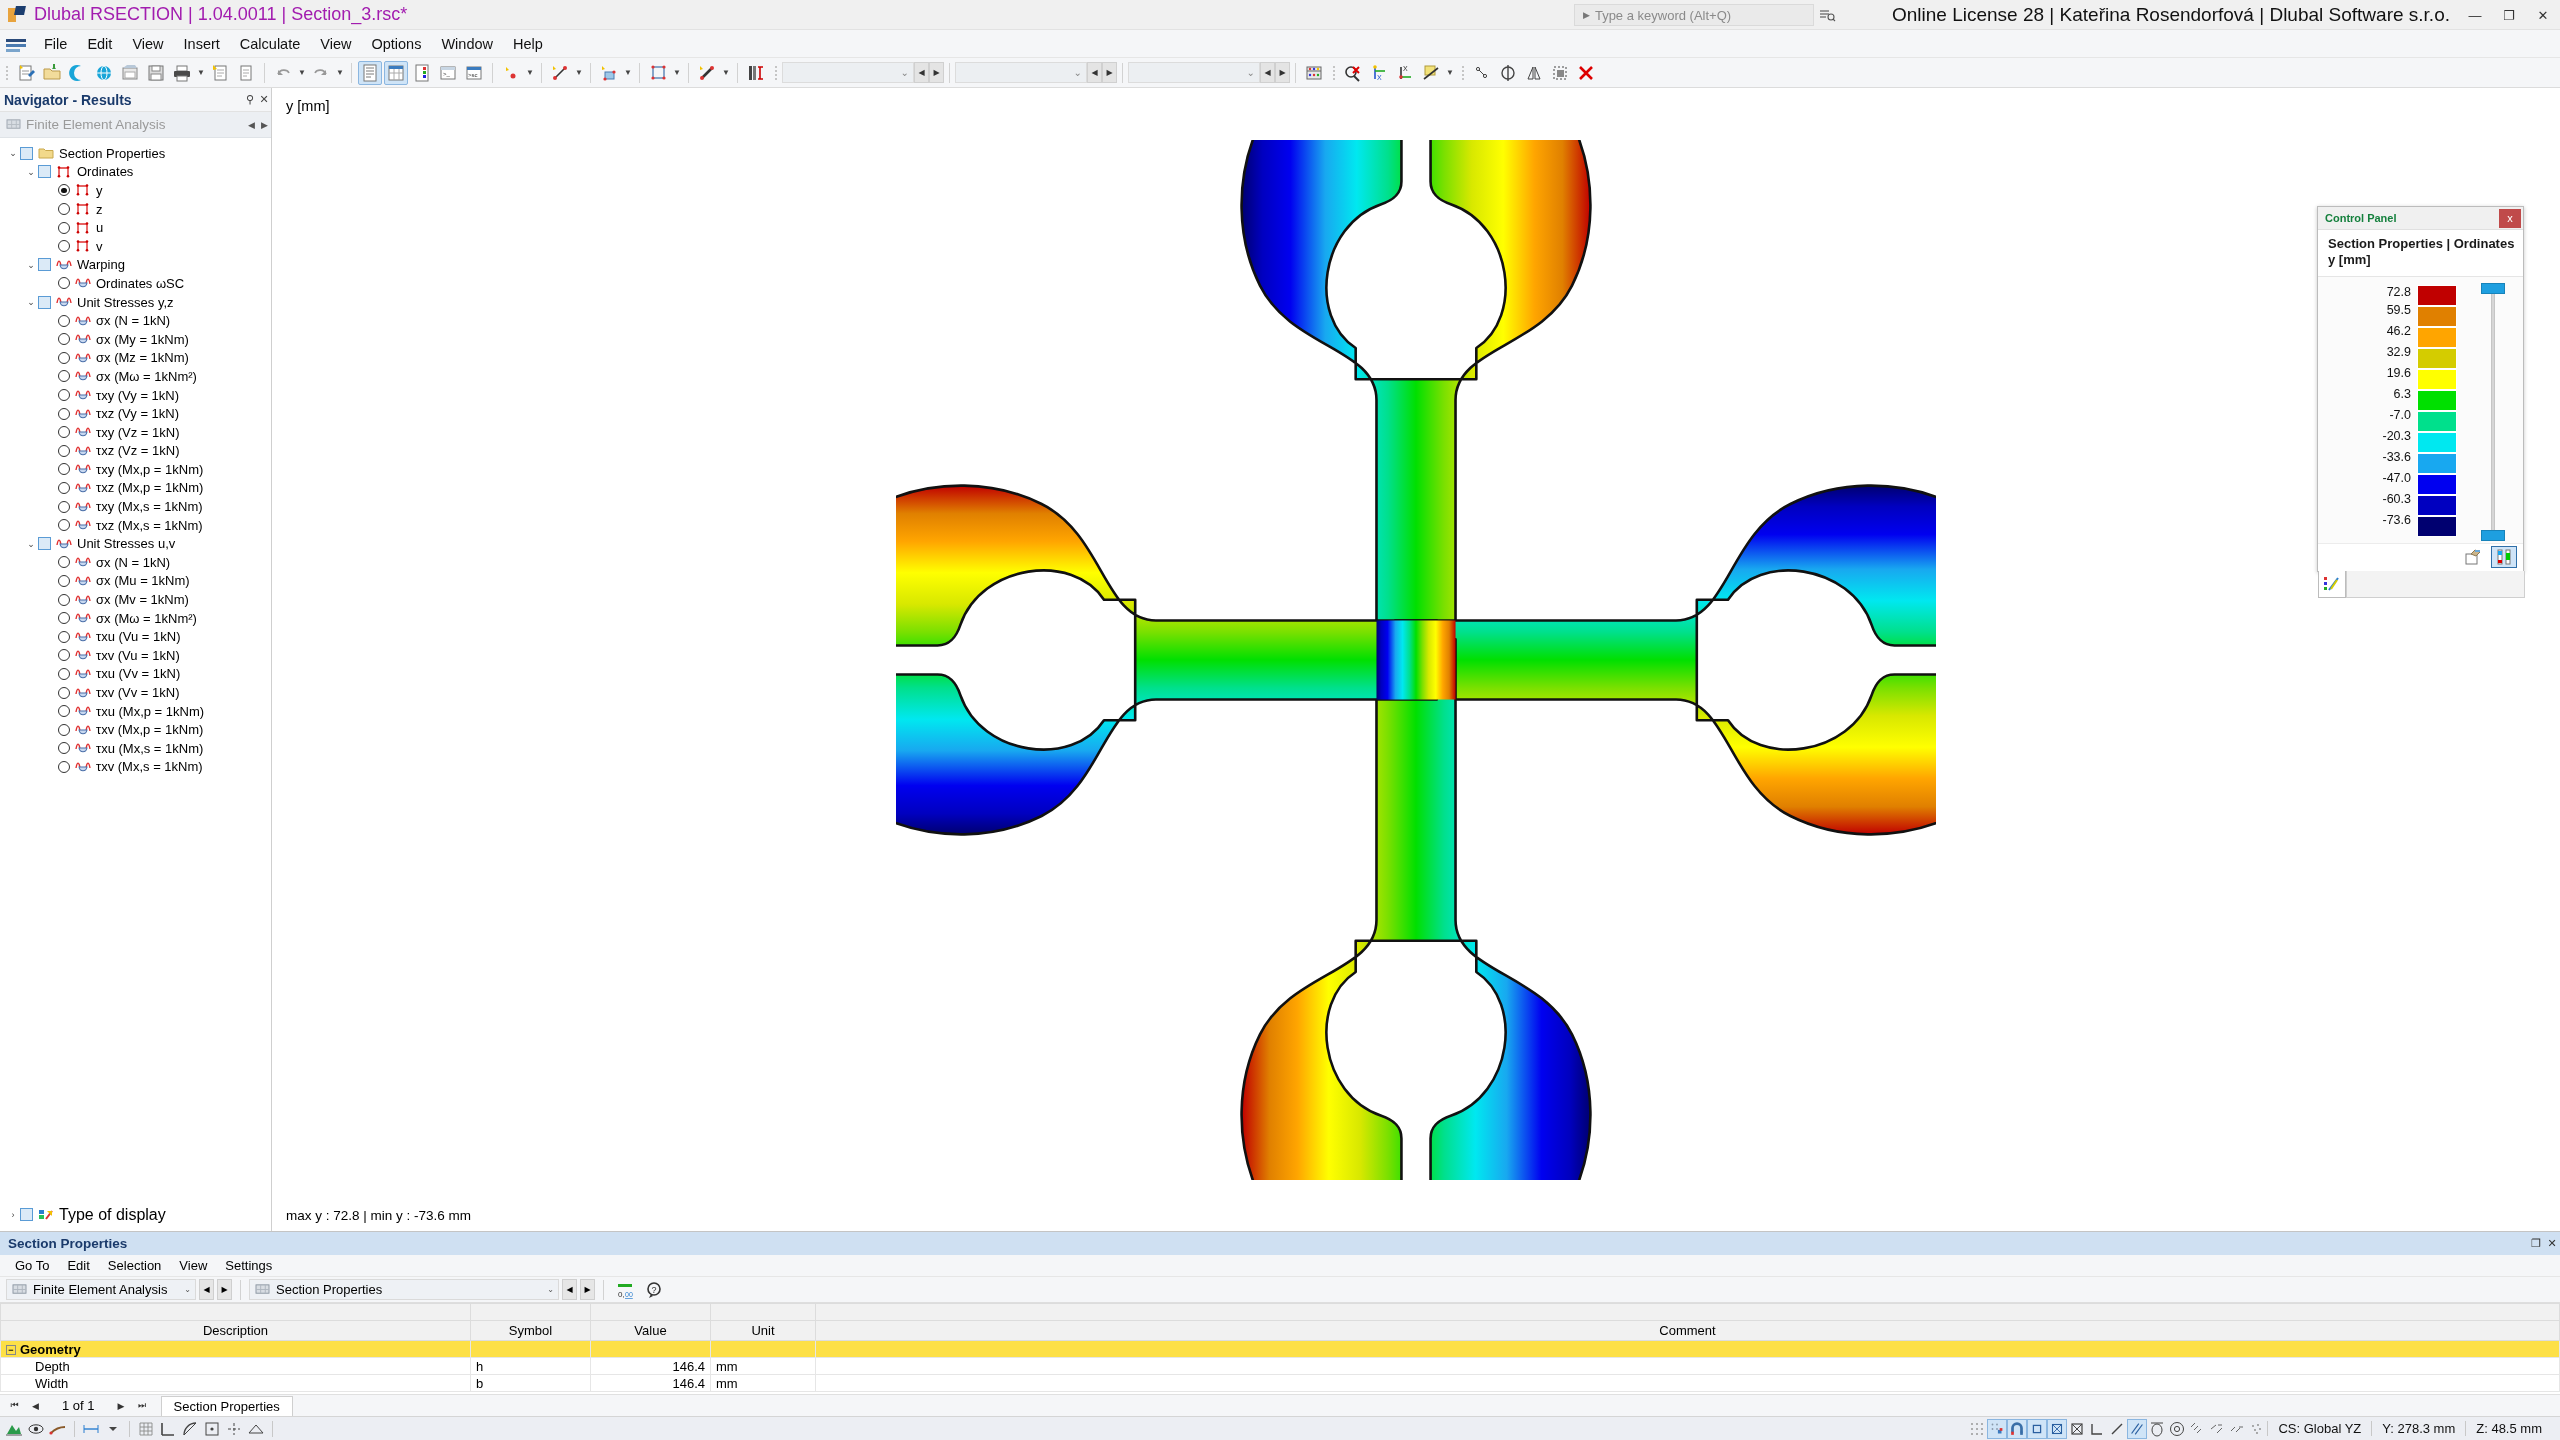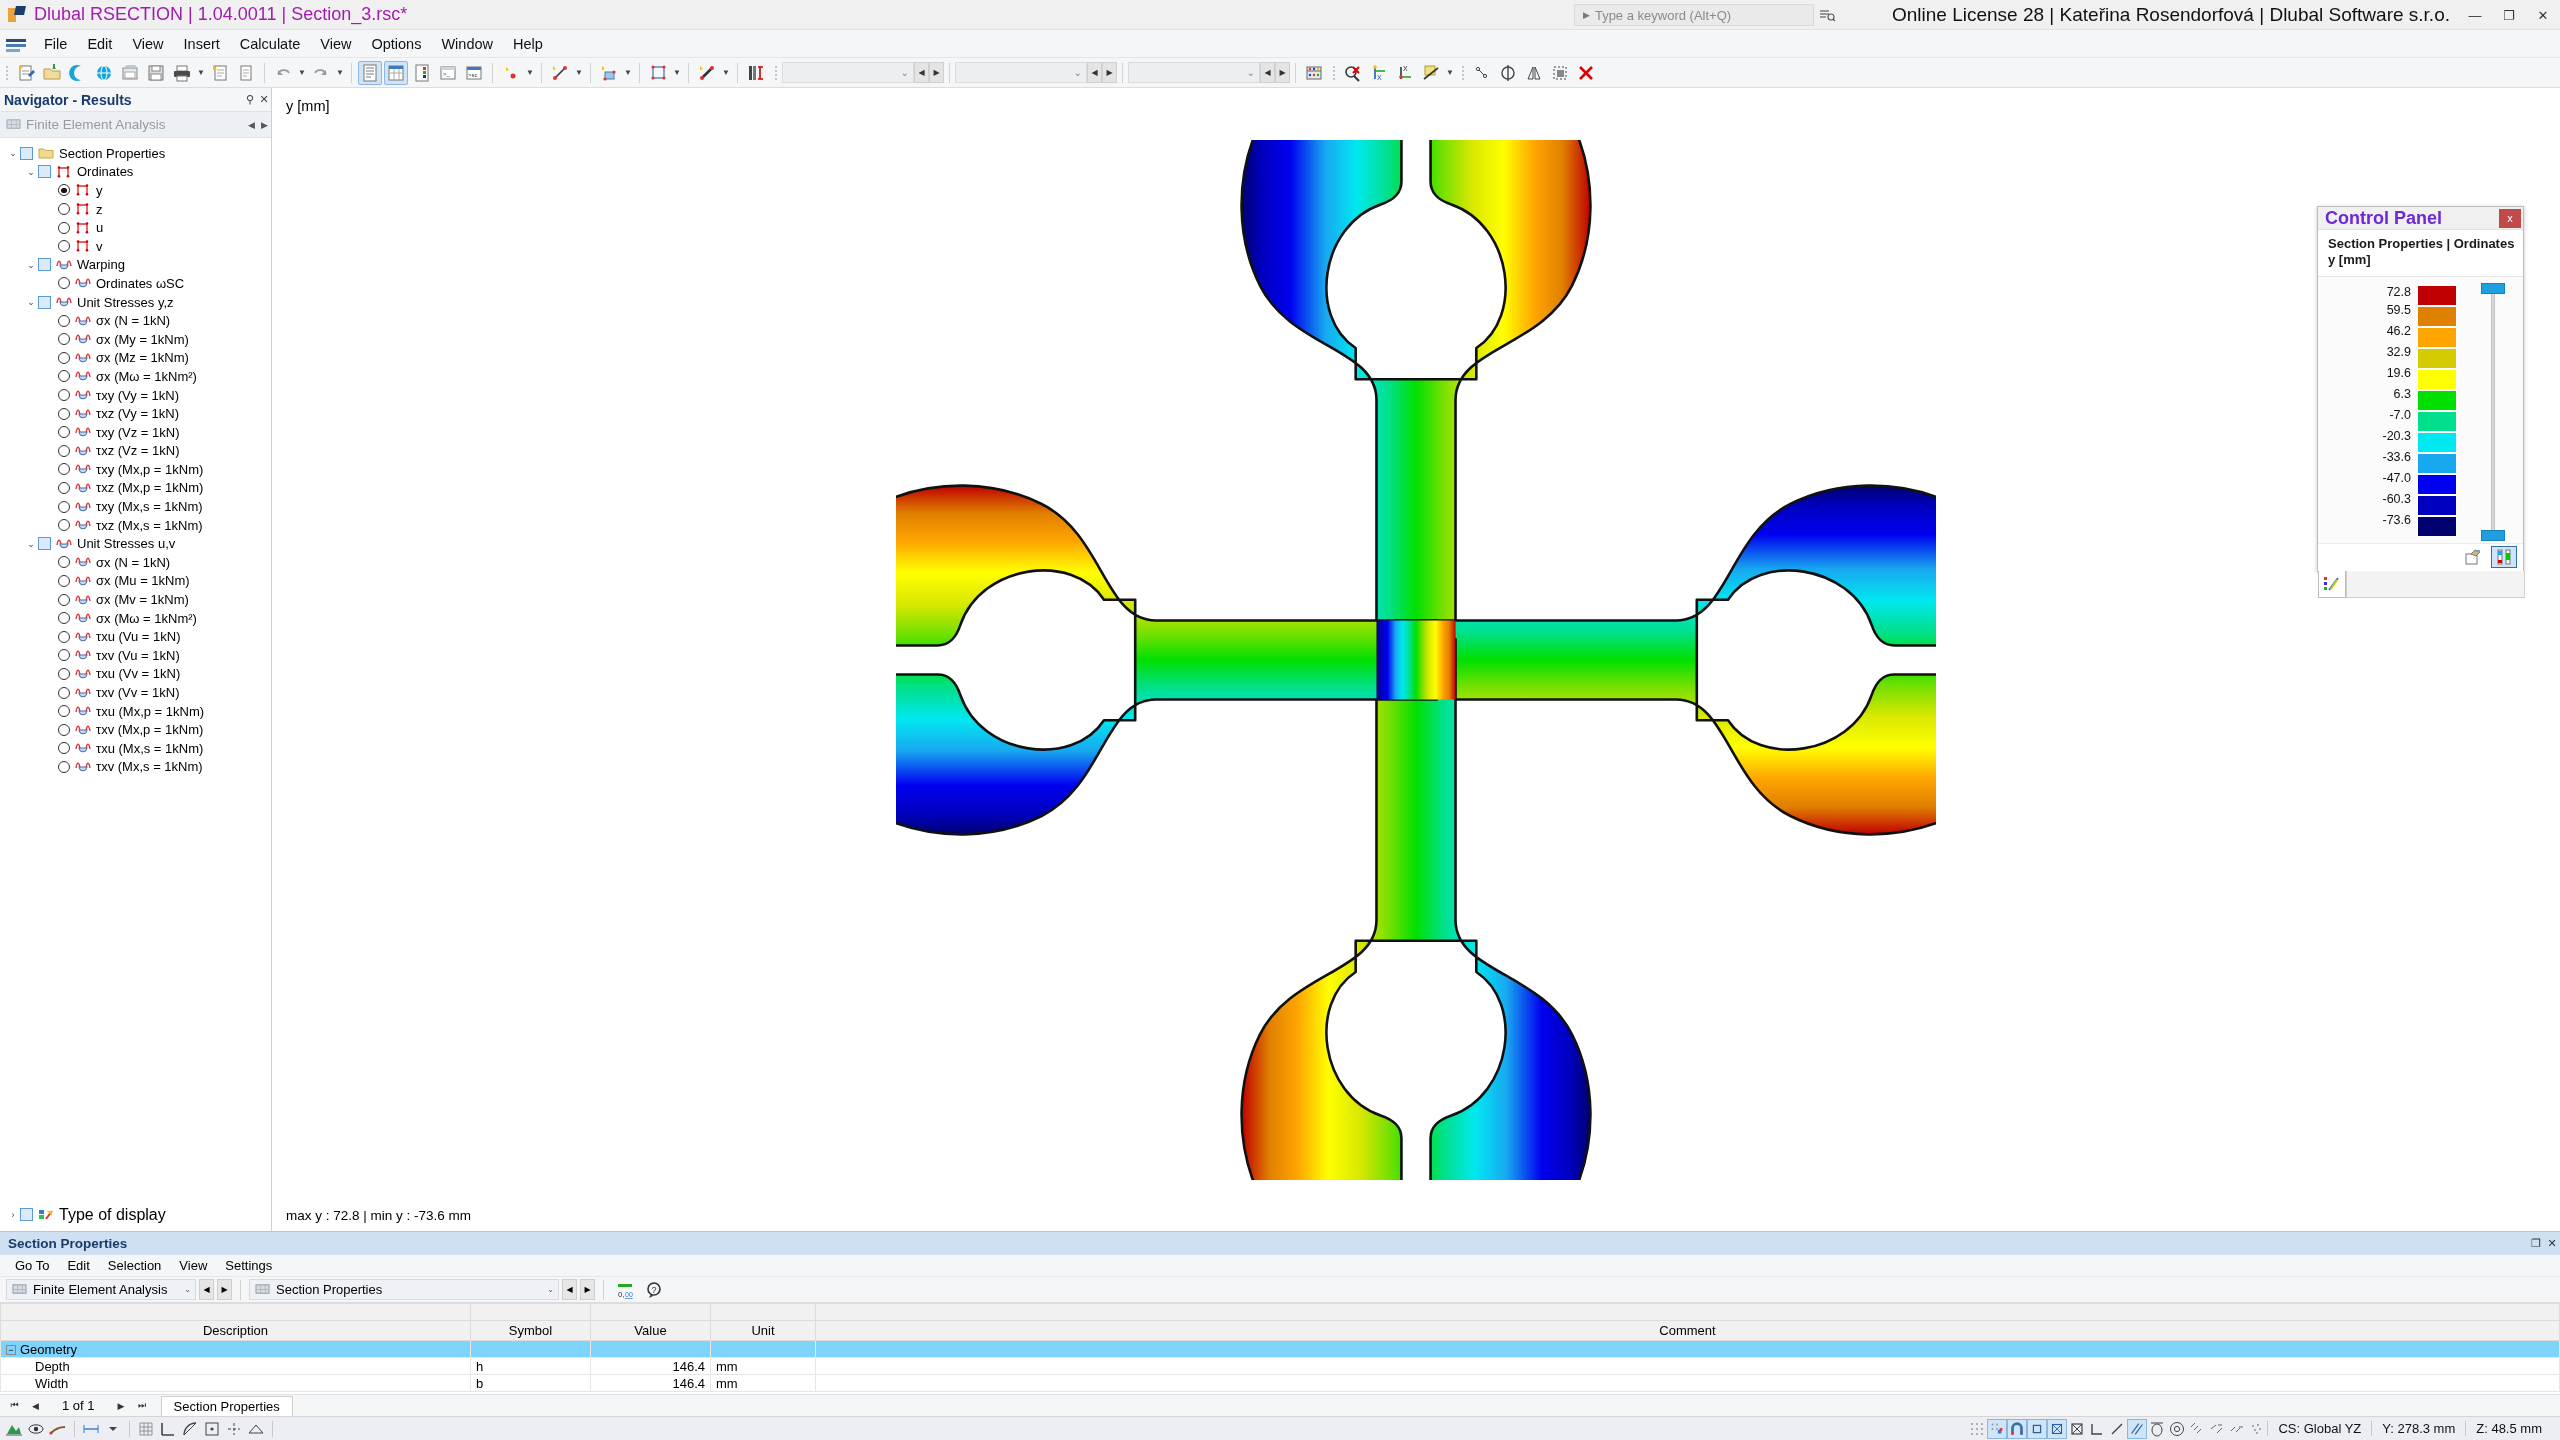--- a/index.html
+++ b/index.html
@@ -80,21 +80,21 @@
 
   
   .view { flex:1; background:#fff; position:relative; min-width:0; display:flex; flex-direction:column; }
   .view-canvas { flex:1; position:relative; }
   .axis-label { position:absolute; left:14px; top:10px; font-size:14.5px; color:#000; }
   .minmax { position:absolute; left:14px; bottom:8px; font-size:13.5px; color:#000; }
 
   
   .cpanel { position:absolute; right:36px; top:118px; width:207px; background:#fff; border:1px solid #bcbcbc; box-shadow:0 1px 4px rgba(0,0,0,.22); }
   .cp-head { height:23px; background:#f0f0f0; display:flex; align-items:center; padding-left:7px; border-bottom:1px solid #e0e0e0; }
-  .cp-head .t { flex:1; font-size:18px; font-weight:bold; color:#6d28d9; }
+  .cp-head .t { flex:1; font-size:11px; font-weight:bold; color:#15803d; }
   .cp-close { width:22px; height:19px; background:#c04a4a; color:#fff; font-size:11px; display:flex; align-items:center; justify-content:center; margin-right:2px; }
   .cp-sub { padding:6px 8px 7px 10px; font-size:13px; color:#1a1a1a; font-weight:bold; line-height:1.25; border-bottom:1px solid #e5e5e5; }
   .cp-body { padding:8px 4px 4px 4px; background:#fbfbfb; display:flex; justify-content:flex-end; }
   .legend { display:flex; align-items:flex-start; position:relative; }
   .leg-labels { display:flex; flex-direction:column; font-size:12.5px; color:#111; text-align:right; width:52px; padding-right:6px; }
   .leg-labels span { line-height:1; }
   .leg-bars { display:flex; flex-direction:column; width:40px; }
   .leg-bars div { height:21px; border:1px solid #fff; }
   .leg-slider { width:46px; position:relative; margin-left:16px; }
   .leg-slider .track { position:absolute; left:18px; top:4px; bottom:4px; width:4px; background:#d6d6d6; border:1px solid #c5c5c5; }
@@ -115,21 +115,21 @@
   .bp-tools { height:26px; display:flex; align-items:center; background:#f5f6f8; border-bottom:1px solid #dedede; padding-left:6px; gap:3px; }
   .bp-combo { height:21px; background:#eef1f5; border:1px solid #dadada; display:flex; align-items:center; padding:0 4px 0 5px; font-size:13px; gap:6px; }
   .bp-combo .cv { flex:1; }
   .bp-combo .cd { font-size:8px; color:#555; }
   .bp-nav { width:15px; height:21px; background:#e6e6e6; border:1px solid #cfcfcf; display:flex; align-items:center; justify-content:center; font-size:8px; }
   .tbl { flex:1; overflow:hidden; }
   .tbl table { width:100%; border-collapse:collapse; font-size:13px; }
   .tbl thead td { background:#f1f1f1; border:1px solid #dcdcdc; height:17px; }
   .tbl th { background:#f1f1f1; border:1px solid #dcdcdc; height:20px; font-weight:normal; }
   .tbl td { border:1px solid #e6e6e6; height:17px; padding:0 5px; }
-  .grp td { background:#7dd3fc; font-weight:normal; }
+  .grp td { background:#fde047; font-weight:bold; }
   .tbl .num { text-align:right; }
   .exp-box { display:inline-block; width:10px; height:10px; border:1px solid #888; font-size:9px; line-height:8px; text-align:center; margin-right:4px; vertical-align:middle; }
   .bp-status { height:22px; display:flex; align-items:center; background:#f5f6f8; border-top:1px solid #e0e0e0; padding-left:6px; font-size:13px; gap:4px; }
   .bp-status .nb { width:17px; height:18px; display:flex; align-items:center; justify-content:center; font-size:9px; color:#333; }
   .bp-tab { padding:2px 12px; background:#fff; border:1px solid #cfcfcf; border-bottom:none; margin-left:6px; font-size:13px; }
 
   
   .statusbar { height:24px; background:#eceef3; border-top:1px solid #d5d5d5; display:flex; align-items:center; flex:0 0 24px; padding-left:4px; gap:2px; }
   .sb-icon { width:20px; height:20px; display:flex; align-items:center; justify-content:center; }
   .sb-icon.on { background:#cfe4f7; border:1px solid #8bb6e0; }

